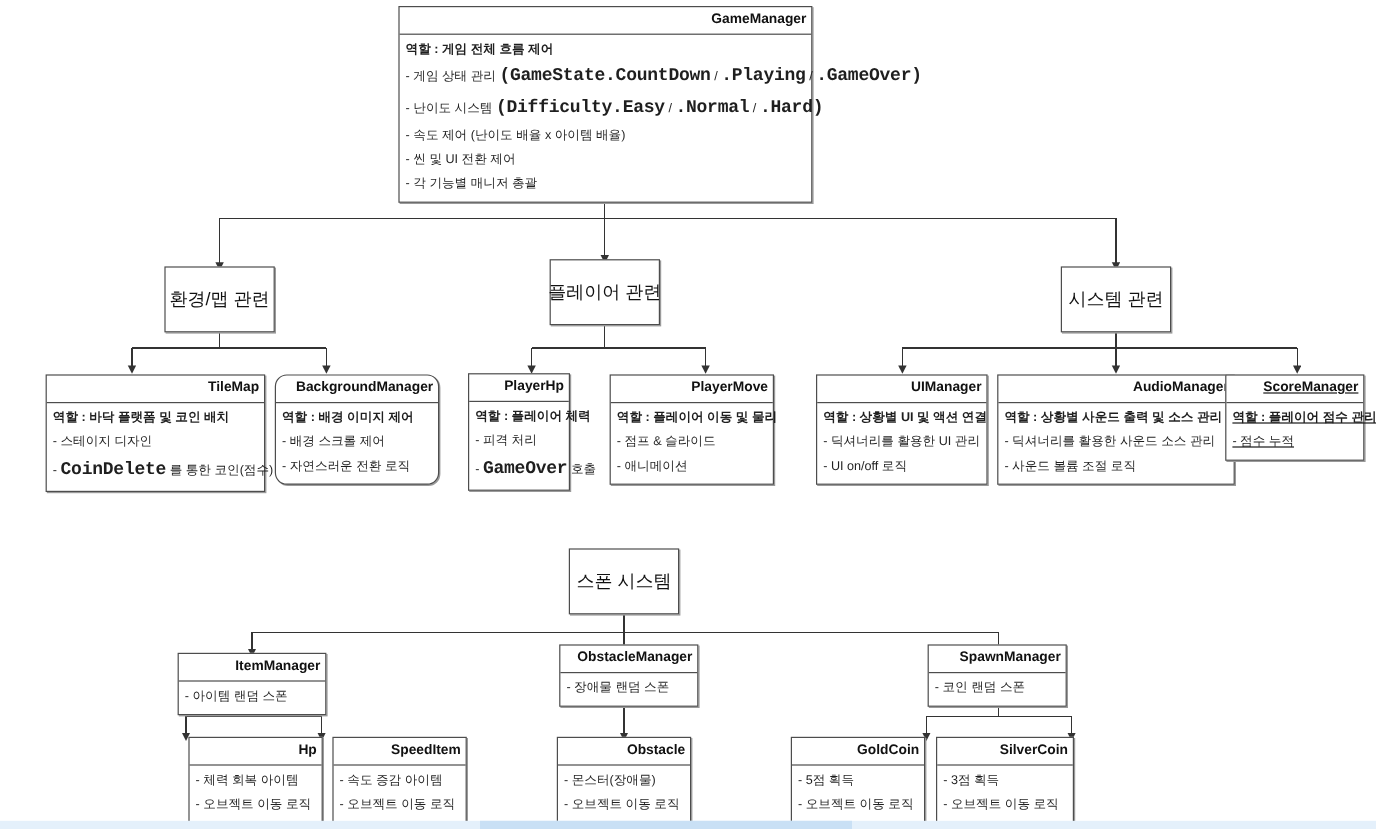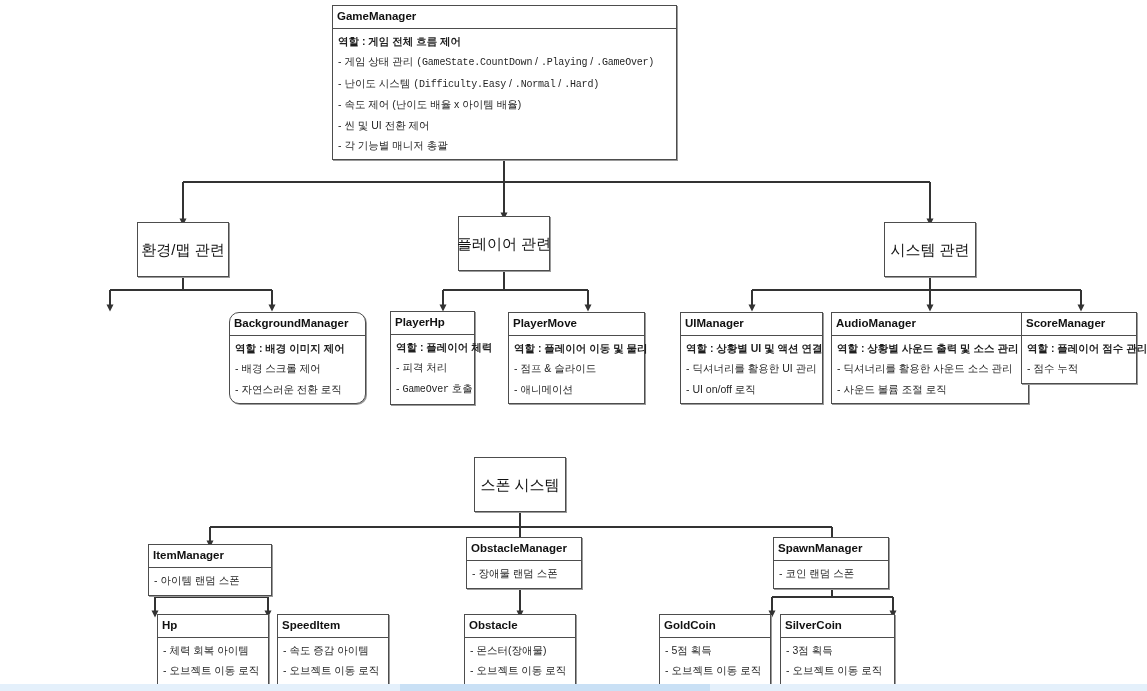--- a/index.html
+++ b/index.html
@@ -29,21 +29,21 @@
     pointer-events: none;
   }
   .node {
     position: absolute;
     box-sizing: border-box;
     background: #ffffff;
     border: 1px solid #4d4d4d;
     box-shadow: 1px 1px 0 0 #9a9a9a;
   }
   .node-title {
-    text-align: left;
+    text-align: right;
     font-weight: bold;
     font-size: 11.5px;
     line-height: 1.2;
     padding: 4px 4px 4px 4px;
     color: #111111;
     white-space: nowrap;
   }
   .node.has-body .node-title {
     border-bottom: 1px solid #4d4d4d;
   }
@@ -55,22 +55,22 @@
     line-height: 1.25;
     padding: 3.5px 0;
     white-space: nowrap;
     color: #1f1f1f;
   }
   .row.strong {
     font-weight: bold;
   }
   .row .mono {
     font-family: "Liberation Mono", monospace;
-    font-size: 10px;
-    font-weight: normal;
+    font-size: 15px;
+    font-weight: bold;
     letter-spacing: -0.2px;
   }
   .plain {
     display: flex;
     align-items: center;
     justify-content: center;
   }
   .plain .node-title {
     font-weight: normal;
     font-size: 15px;
@@ -173,20 +173,28 @@
   </div>
 
   <div class="node plain" style="left:884px; top:222px; width:92px; height:55px;">
     <div class="node-title group-label">시스템 관련</div>
   </div>
 
   <div class="node plain" style="left:474px; top:457px; width:92px; height:55px;">
     <div class="node-title group-label">스폰 시스템</div>
   </div>
 
+  <div class="node has-body" style="left:38px; top:312px; width:183px;">
+    <div class="node-title">TileMap</div>
+    <div class="node-body">
+      <div class="row strong">역할 : 바닥 플랫폼 및 코인 배치</div>
+      <div class="row">- 스테이지 디자인</div>
+      <div class="row">- <span class="mono">CoinDelete</span> 를 통한 코인(점수) 획득</div>
+    </div>
+  </div>
 
   <div class="node has-body" style="left:229px; top:312px; width:137px;border-radius:10px;">
     <div class="node-title">BackgroundManager</div>
     <div class="node-body">
       <div class="row strong">역할 : 배경 이미지 제어</div>
       <div class="row">- 배경 스크롤 제어</div>
       <div class="row">- 자연스러운 전환 로직</div>
     </div>
   </div>
 
@@ -219,21 +227,21 @@
 
   <div class="node has-body" style="left:831px; top:312px; width:198px;">
     <div class="node-title">AudioManager</div>
     <div class="node-body">
       <div class="row strong">역할 : 상황별 사운드 출력 및 소스 관리</div>
       <div class="row">- 딕셔너리를 활용한 사운드 소스 관리</div>
       <div class="row">- 사운드 볼륨 조절 로직</div>
     </div>
   </div>
 
-  <div class="node has-body" style="left:1021px; top:312px; width:116px;">
+  <div class="node has-body" style="left:1021px; top:312px; width:116px;text-decoration:underline;">
     <div class="node-title">ScoreManager</div>
     <div class="node-body">
       <div class="row strong">역할 : 플레이어 점수 관리</div>
       <div class="row">- 점수 누적</div>
     </div>
   </div>
 
   <div class="node has-body" style="left:148px; top:544px; width:124px;">
     <div class="node-title">ItemManager</div>
     <div class="node-body">

